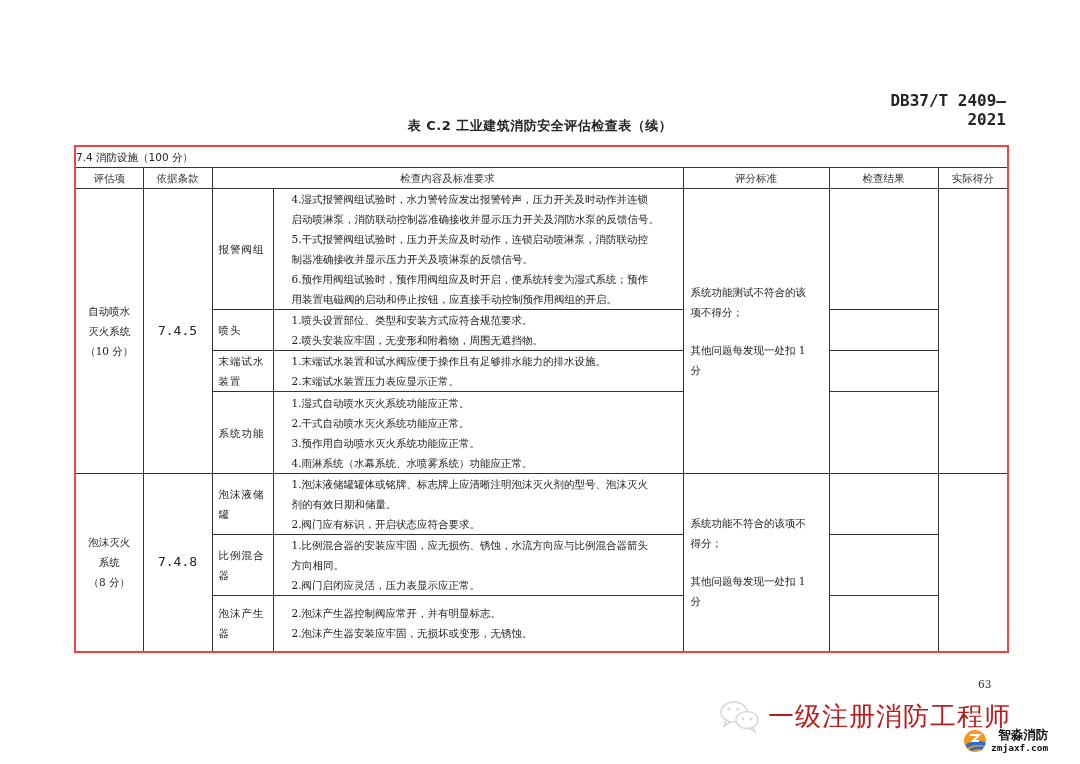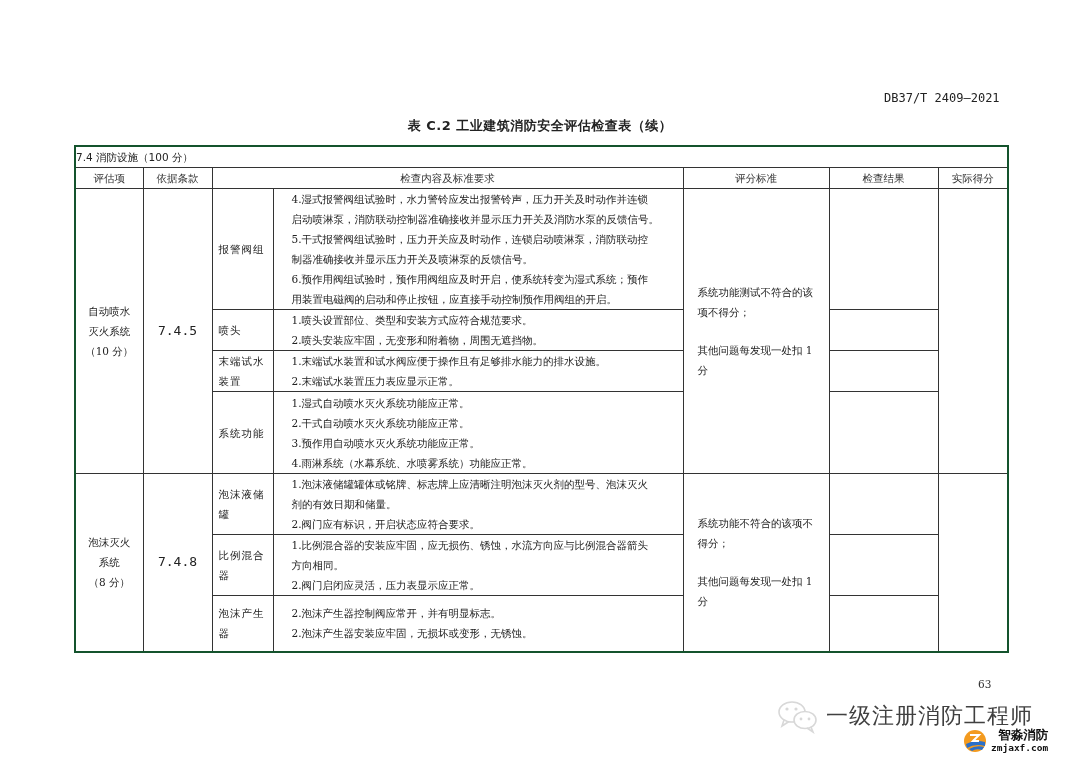--- a/index.html
+++ b/index.html
@@ -1,52 +1,52 @@
 <!DOCTYPE html>
 <html><head>
 <meta charset="utf-8">
 <style>
   html, body { margin: 0; padding: 0; }
   body {
     width: 1080px; height: 764px; background: #ffffff; position: relative; overflow: hidden;
     font-family: "DejaVu Serif", "Liberation Serif", serif; color: #222;
   }
   .std-no {
-    position: absolute; left: 884px; top: 91px; width: 122px; text-align: left;
-    font-family: "DejaVu Sans Mono", "Liberation Mono", monospace; font-size: 12px; color: #222;
+    position: absolute; left: 884px; top: 91px; width: 122px; text-align: right;
+    font-family: "DejaVu Sans Mono", "Liberation Mono", monospace; font-size: 16px; color: #222; font-weight: bold;
   }
   .tbl-title {
     position: absolute; left: 0; top: 117px; width: 1080px; text-align: center;
     font-family: "DejaVu Sans", "Liberation Sans", sans-serif; font-size: 13px; font-weight: bold; color: #222;
     letter-spacing: 0.5px;
   }
   table.main {
     position: absolute; left: 74px; top: 145px; width: 933px;
     border-collapse: collapse; table-layout: fixed; font-size: 10.5px;
   }
   table.main td {
     border: 1.3px solid #333; padding: 0; vertical-align: middle; line-height: 20px;
   }
-  table.main { border: 2px solid #14532d; }
+  table.main { border: 2px solid #ef4444; }
   .sec-row td { height: 20px; padding-left: 6px; font-family: "DejaVu Sans", "Liberation Sans", sans-serif; font-size: 10.5px; }
   .hdr-row td { height: 20px; text-align: center; color: #333; margin-left: 44px; }
   .c-item { text-align: center; line-height: 21px; }
   .c-clause { text-align: center; font-family: "DejaVu Sans Mono", "Liberation Mono", monospace; font-size: 13px; }
   .c-sub { padding: 0 6px !important; line-height: 20px; letter-spacing: 1px; margin-left: 34px; }
   .c-content { padding: 0 18px !important; line-height: 20.2px; }
   .c-content .ln { display: block; }
-  .c-score { padding: 0 14px !important; vertical-align: middle; line-height: 20px; }
+  .c-score { padding: 0 7px !important; vertical-align: middle; line-height: 20px; }
   .c-score .gap { display: block; height: 18px; }
   .pg-num {
     position: absolute; left: 978px; top: 678px; font-size: 10.5px; color: #333;
     font-family: "DejaVu Serif", "Liberation Serif", serif;
   }
   .wm {
-    position: absolute; left: 776px; top: 698px; height: 36px; display: flex; align-items: center;
-    color: #404040; font-family: "DejaVu Sans", "Liberation Sans", sans-serif; font-size: 22px;
+    position: absolute; left: 718px; top: 698px; height: 36px; display: flex; align-items: center;
+    color: #b91c1c; font-family: "DejaVu Sans", "Liberation Sans", sans-serif; font-size: 26px;
     letter-spacing: 1px;
   }
   .wm .chat { width: 44px; height: 36px; margin-right: 6px; position: relative; }
   .logo {
     position: absolute; left: 963px; top: 728px; display: flex; align-items: center;
   }
   .logo .mark { width: 24px; height: 24px; margin-right: 4px; }
   .logo .txt { display: flex; flex-direction: column; line-height: 13px; }
   .logo .cn { font-family: "DejaVu Sans", "Liberation Sans", sans-serif; font-weight: bold; font-size: 12.5px; color: #111; text-align: right; }
   .logo .en { font-family: "DejaVu Sans Mono", "Liberation Mono", monospace; font-weight: bold; font-size: 9.5px; color: #111; }

